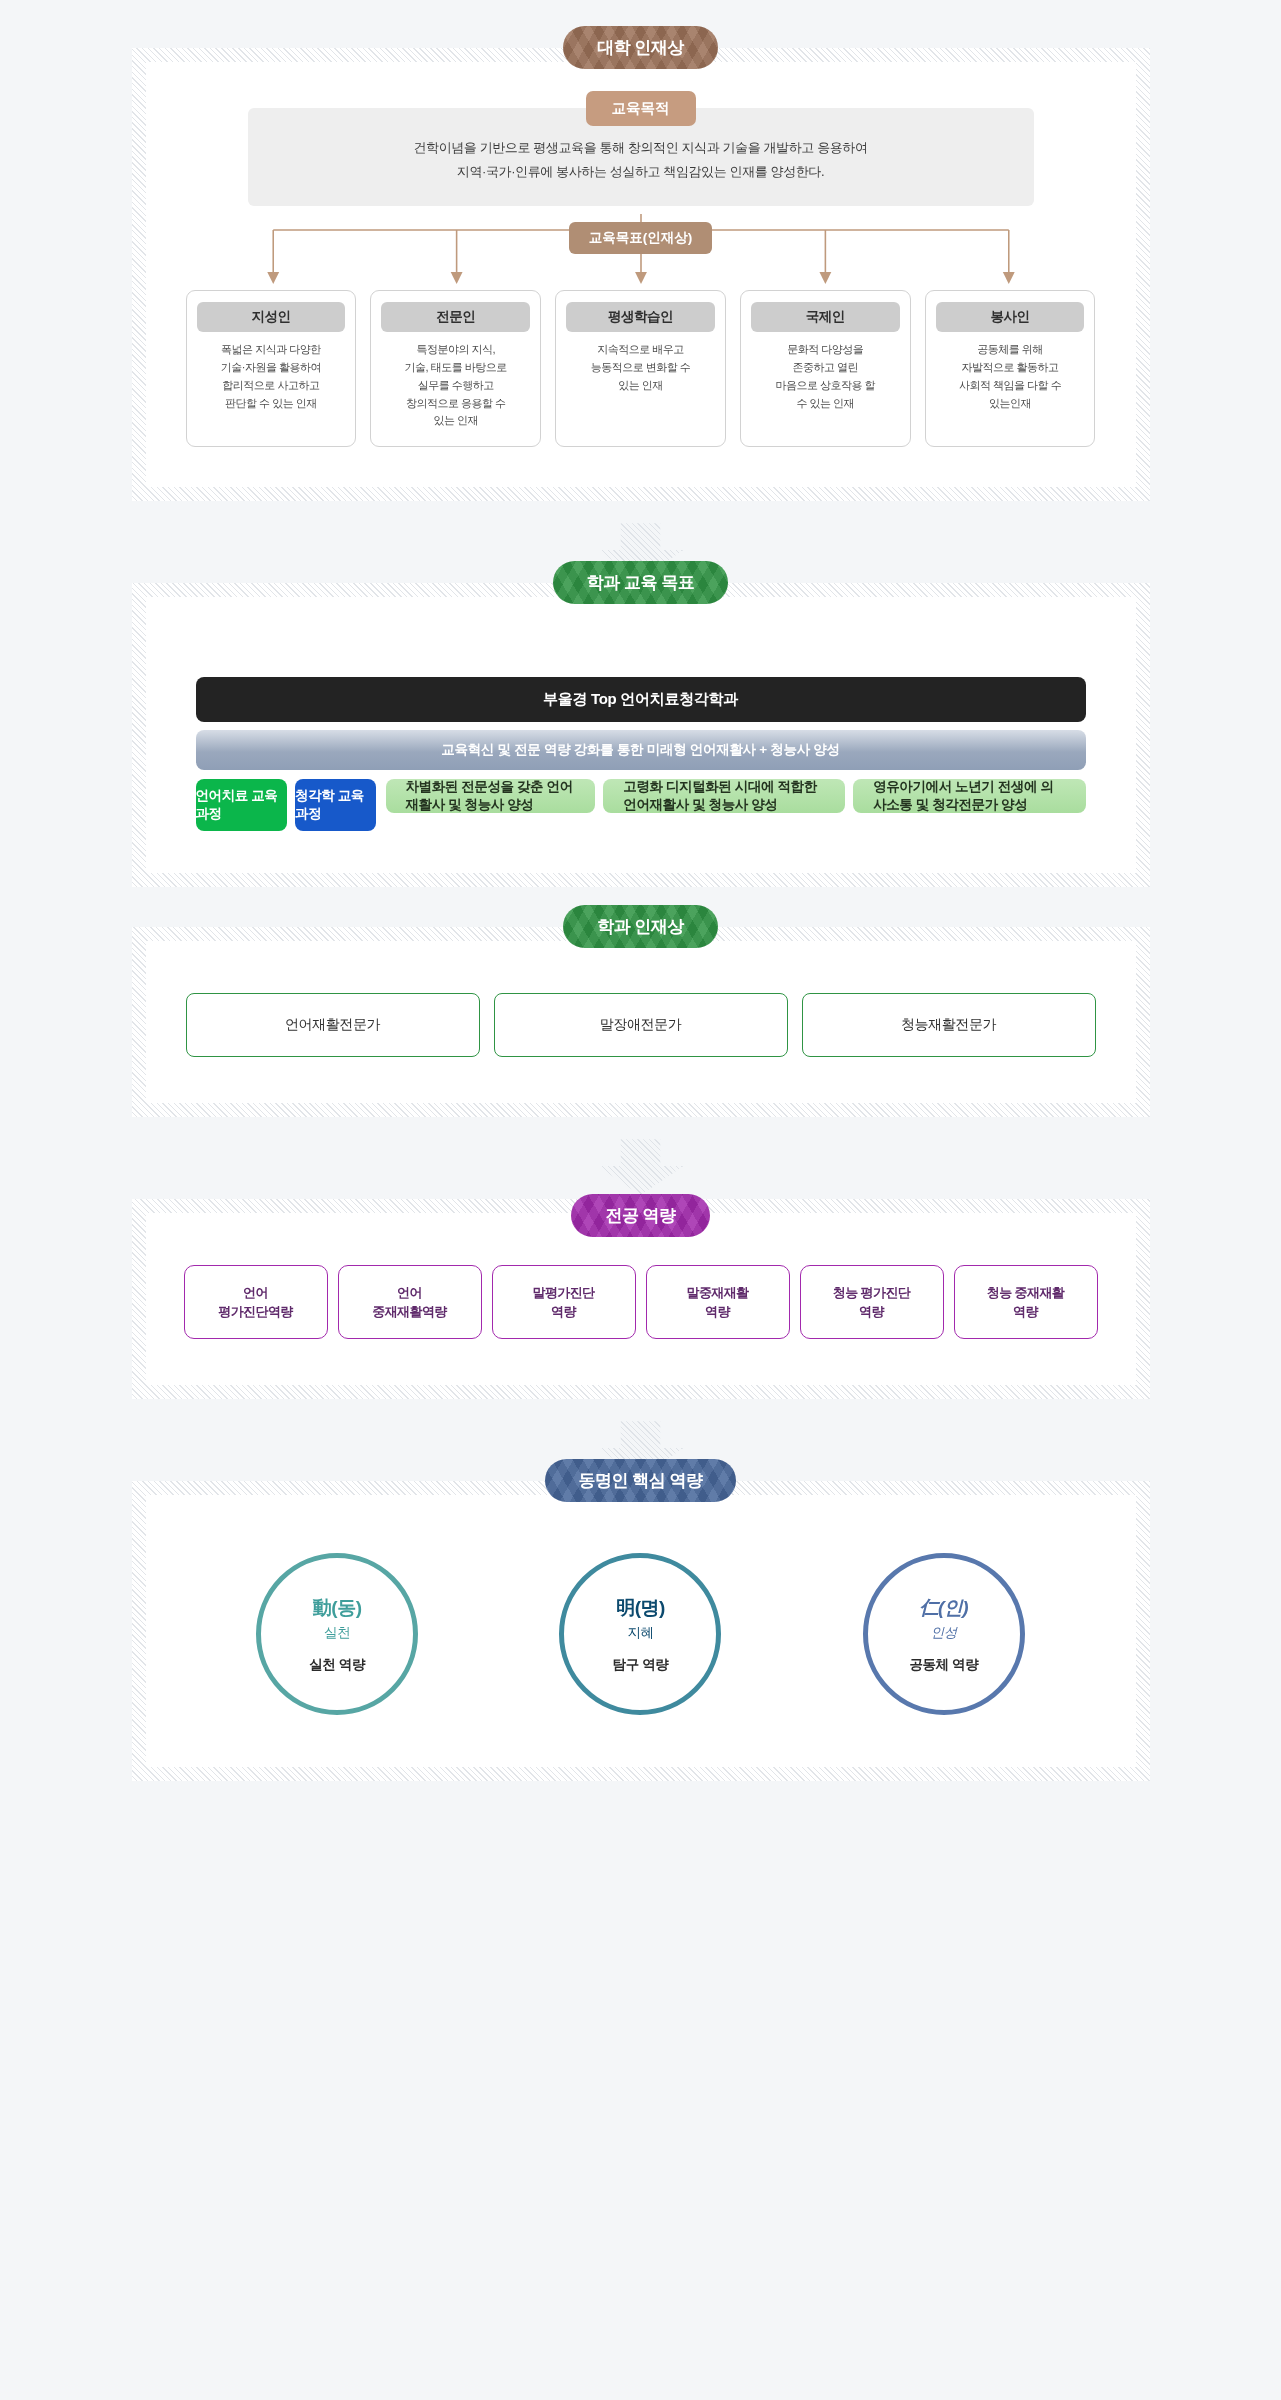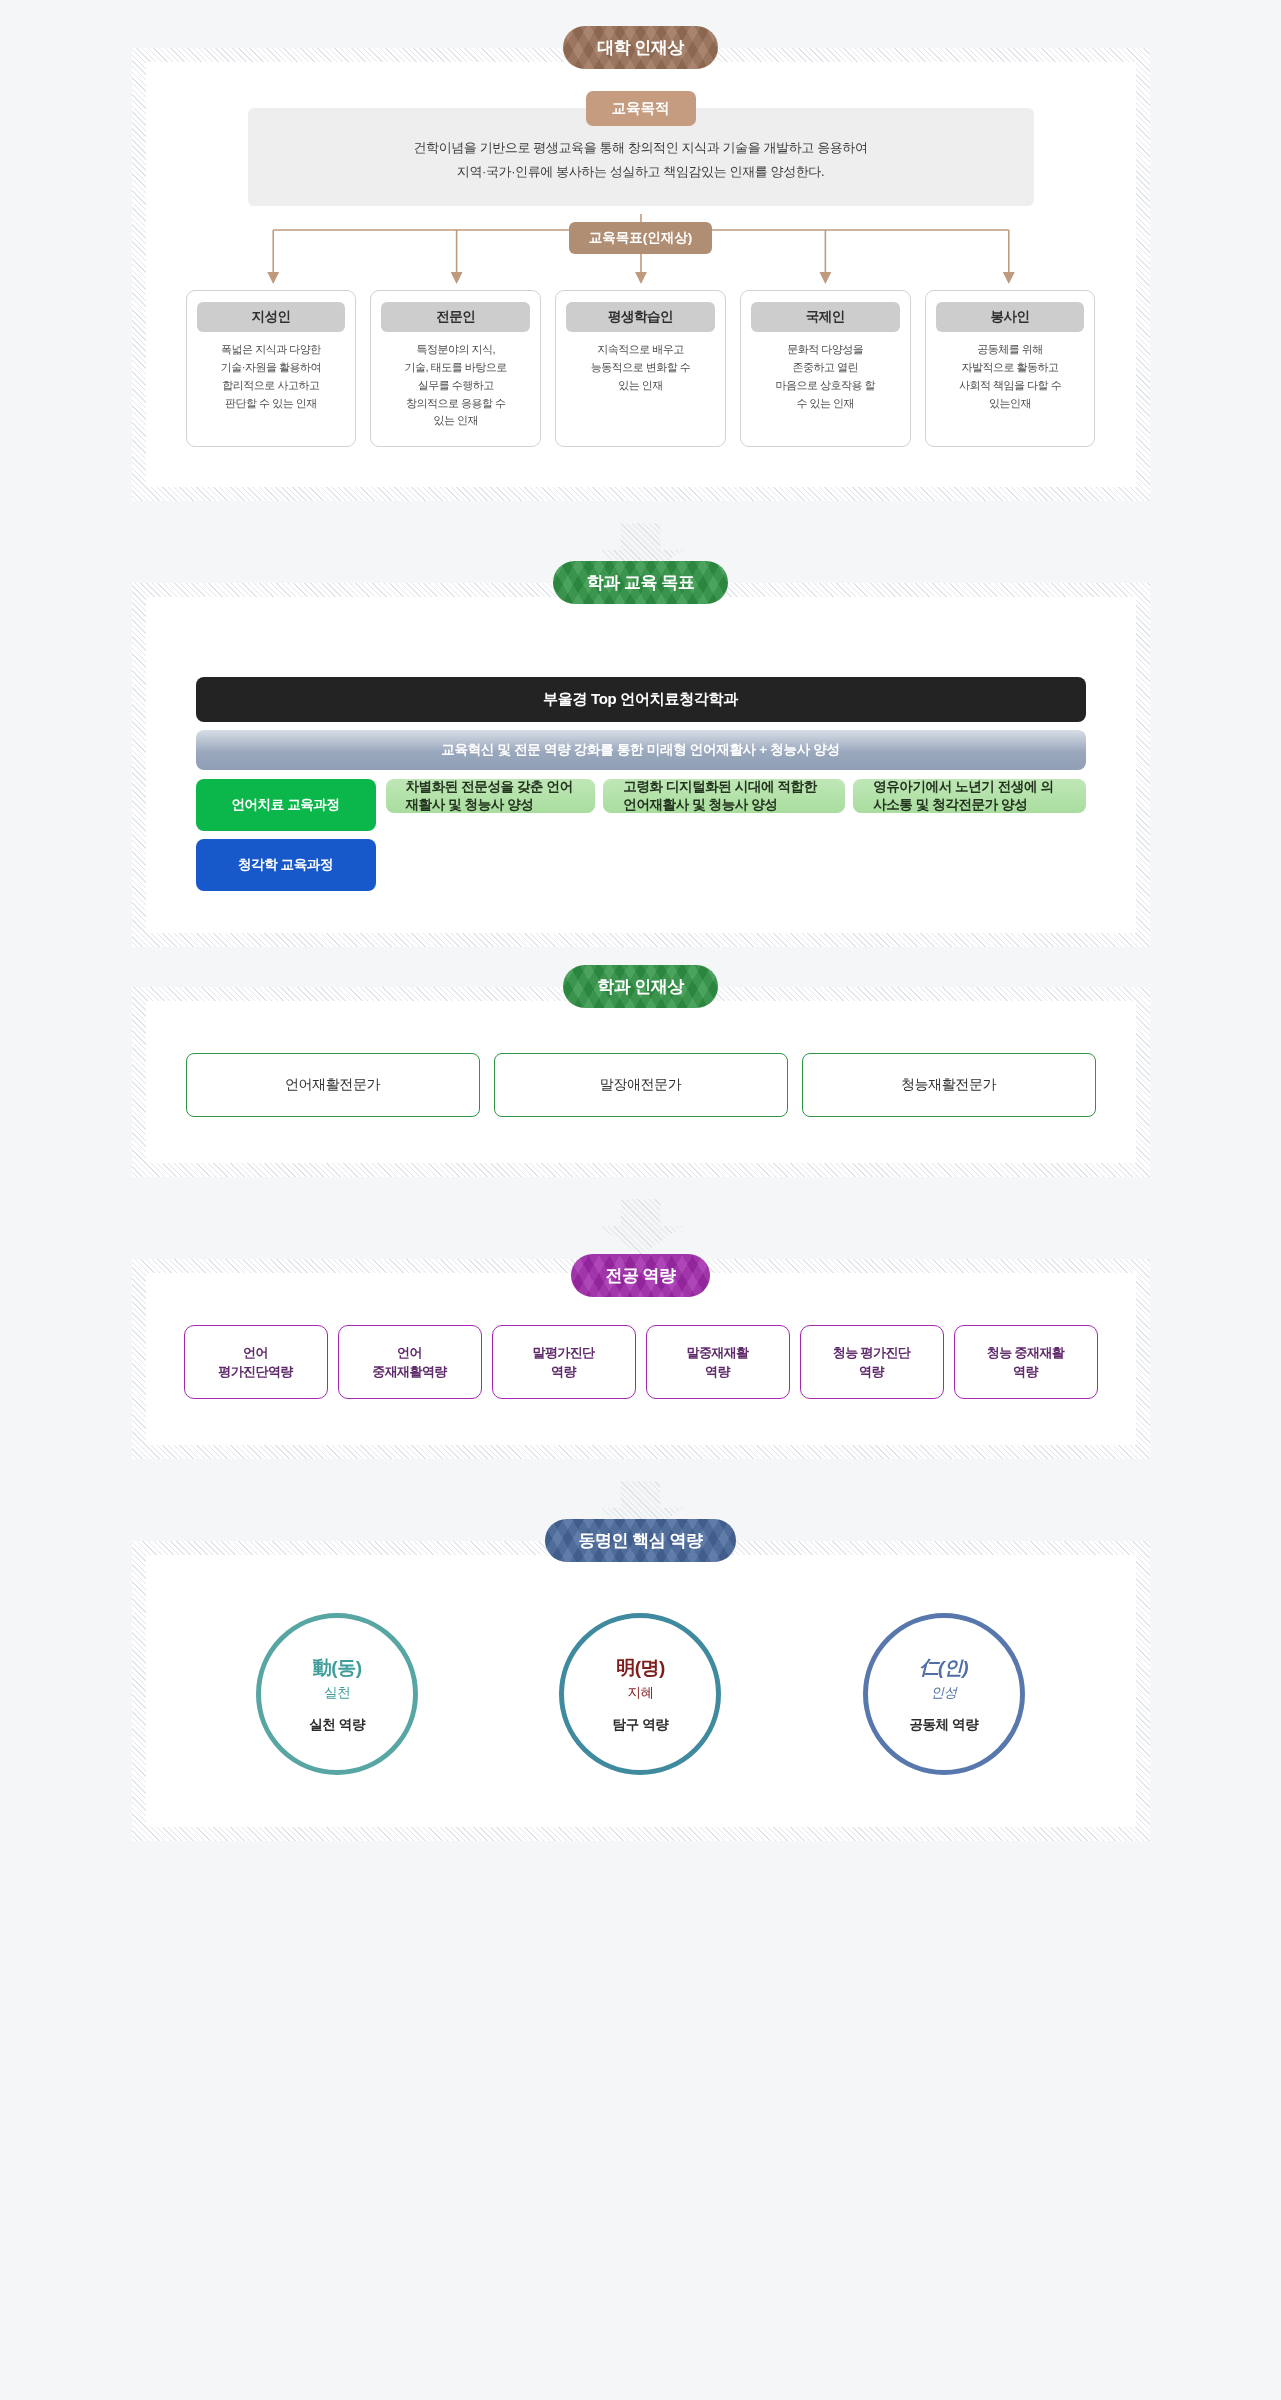--- a/index.html
+++ b/index.html
@@ -187,21 +187,21 @@
     letter-spacing: -0.3px;
   }
   .track-grid {
     display: flex;
     gap: 10px;
     margin-top: 9px;
   }
   .track-labels {
     width: 180px;
     display: flex;
-    flex-direction: column;
+    flex-direction: row;
     gap: 8px;
   }
   .track-label {
     border-radius: 8px;
     color: #fff;
     font-size: 13.5px;
     font-weight: bold;
     display: flex;
     align-items: center;
     justify-content: center;
@@ -290,21 +290,21 @@
   .core-circle.c3 { border-color: #5878ad; }
   .core-hanja {
     font-size: 19px;
     font-weight: bold;
     letter-spacing: -0.5px;
     margin-bottom: 3px;
   }
   .core-circle.c1 .core-hanja,
   .core-circle.c1 .core-sub { color: #3f9e9b; }
   .core-circle.c2 .core-hanja,
-  .core-circle.c2 .core-sub { color: #7f1d1d; }
+  .core-circle.c2 .core-sub { color: #0c4a6e; }
   .core-circle.c3 .core-hanja,
   .core-circle.c3 .core-sub { color: #4f6fa6; font-style: italic; }
   .core-sub { font-size: 13.5px; margin-bottom: 14px; letter-spacing: -0.4px; }
   .core-name {
     font-size: 13.5px;
     font-weight: bold;
     color: #2b2b2b;
     letter-spacing: -0.4px;
   }
 </style>

